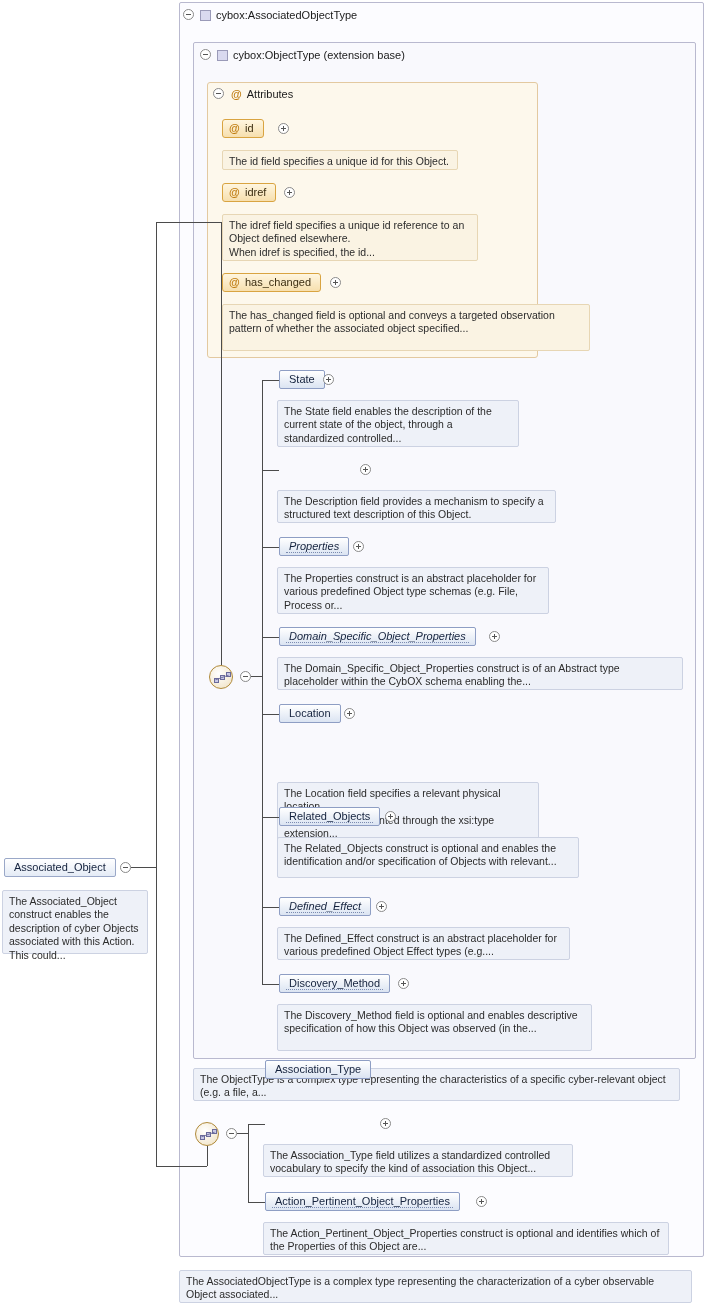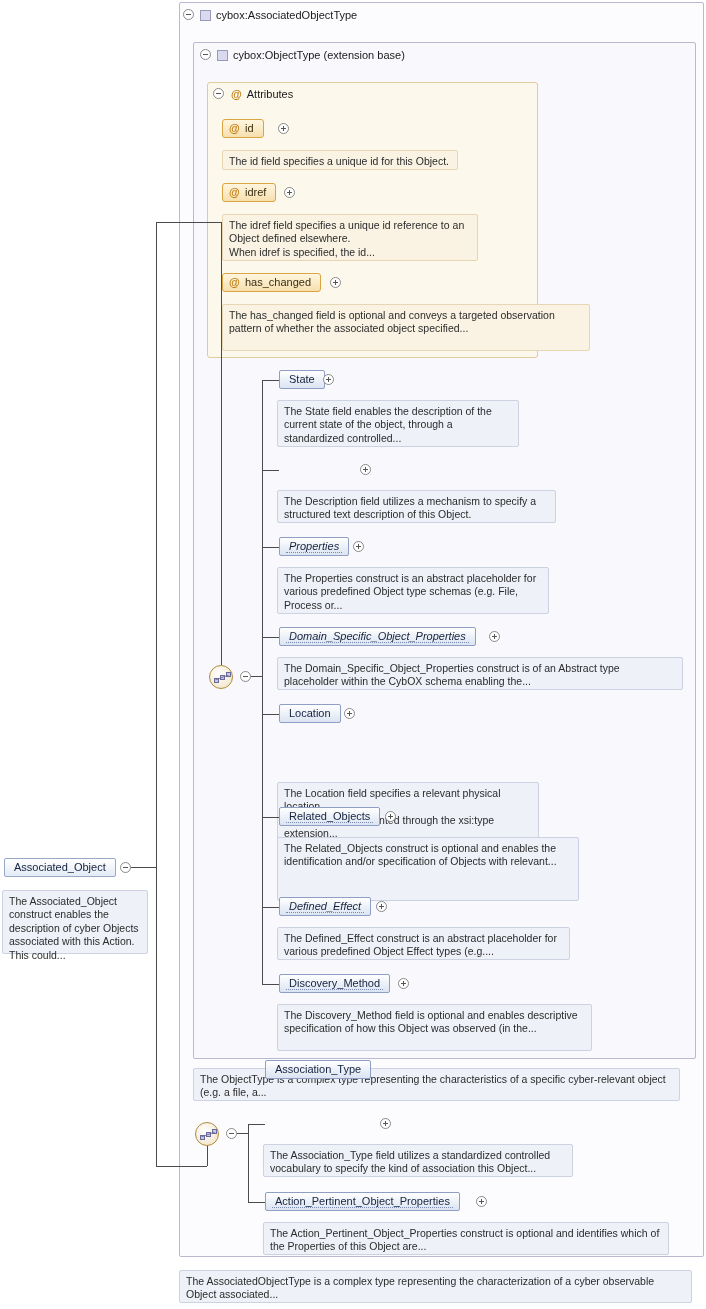--- a/index.html
+++ b/index.html
@@ -228,21 +228,21 @@
   <span>State</span>
 </div>
 <div class="tog plus" style="left:323px; top:374px;"></div>
 <div class="doc" style="left:277px; top:400px; width:242px; height:47px;">The State field enables the description of the current state of the object, through a standardized controlled...</div>
 
 <div class="ln-h" style="left:262px; top:470px; width:17px;"></div>
 <div class="node" style="left:279px; top:460px;margin-top:32px;">
   <span>Description</span>
 </div>
 <div class="tog plus" style="left:360px; top:464px;"></div>
-<div class="doc" style="left:277px; top:490px; width:279px; height:33px;">The Description field utilizes a mechanism to specify a structured text description of this Object.</div>
+<div class="doc" style="left:277px; top:490px; width:279px; height:33px;">The Description field provides a mechanism to specify a structured text description of this Object.</div>
 
 <div class="ln-h" style="left:262px; top:547px; width:17px;"></div>
 <div class="node abstract dashed-under" style="left:279px; top:537px;">
   <span>Properties</span>
 </div>
 <div class="tog plus" style="left:353px; top:541px;"></div>
 <div class="doc" style="left:277px; top:567px; width:272px; height:47px;">The Properties construct is an abstract placeholder for various predefined Object type schemas (e.g. File, Process or...</div>
 
 <div class="ln-h" style="left:262px; top:637px; width:17px;"></div>
 <div class="node abstract dashed-under" style="left:279px; top:627px;">
@@ -257,21 +257,21 @@
 </div>
 <div class="tog plus" style="left:344px; top:708px;"></div>
 <div class="doc" style="left:277px; top:734px; width:262px; height:62px;margin-top:48px;">The Location field specifies a relevant physical location.
 This field is implemented through the xsi:type extension...</div>
 
 <div class="ln-h" style="left:262px; top:817px; width:17px;"></div>
 <div class="node dashed-under" style="left:279px; top:807px;">
   <span>Related_Objects</span>
 </div>
 <div class="tog plus" style="left:385px; top:811px;"></div>
-<div class="doc" style="left:277px; top:837px; width:302px; height:64px;">The Related_Objects construct is optional and enables the identification and/or specification of Objects with relevant...</div>
+<div class="doc" style="left:277px; top:837px; width:302px; height:41px;">The Related_Objects construct is optional and enables the identification and/or specification of Objects with relevant...</div>
 
 <div class="ln-h" style="left:262px; top:907px; width:17px;"></div>
 <div class="node abstract dashed-under" style="left:279px; top:897px;">
   <span>Defined_Effect</span>
 </div>
 <div class="tog plus" style="left:376px; top:901px;"></div>
 <div class="doc" style="left:277px; top:927px; width:293px; height:33px;">The Defined_Effect construct is an abstract placeholder for various predefined Object Effect types (e.g....</div>
 
 <div class="ln-h" style="left:262px; top:984px; width:17px;"></div>
 <div class="node dashed-under" style="left:279px; top:974px;">

